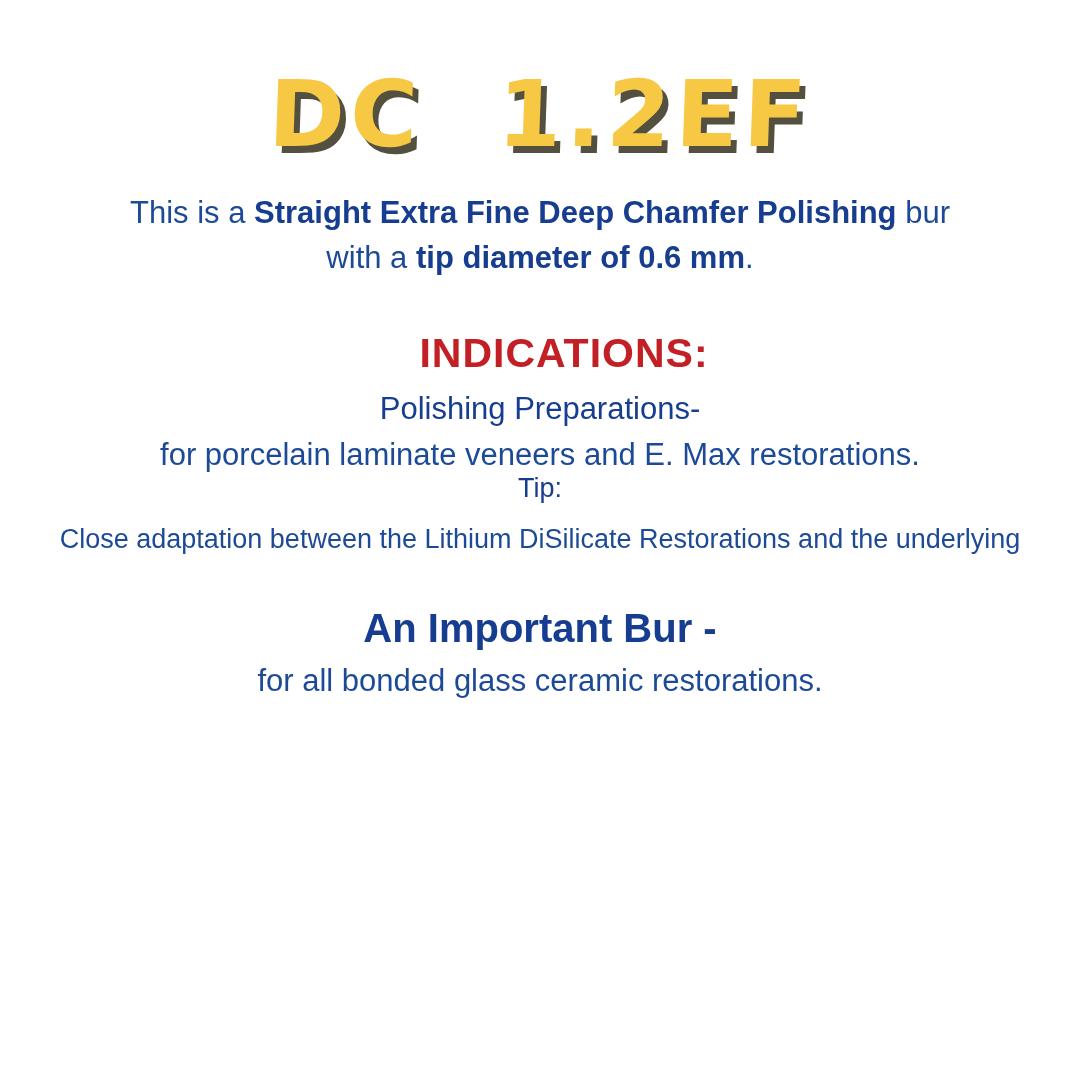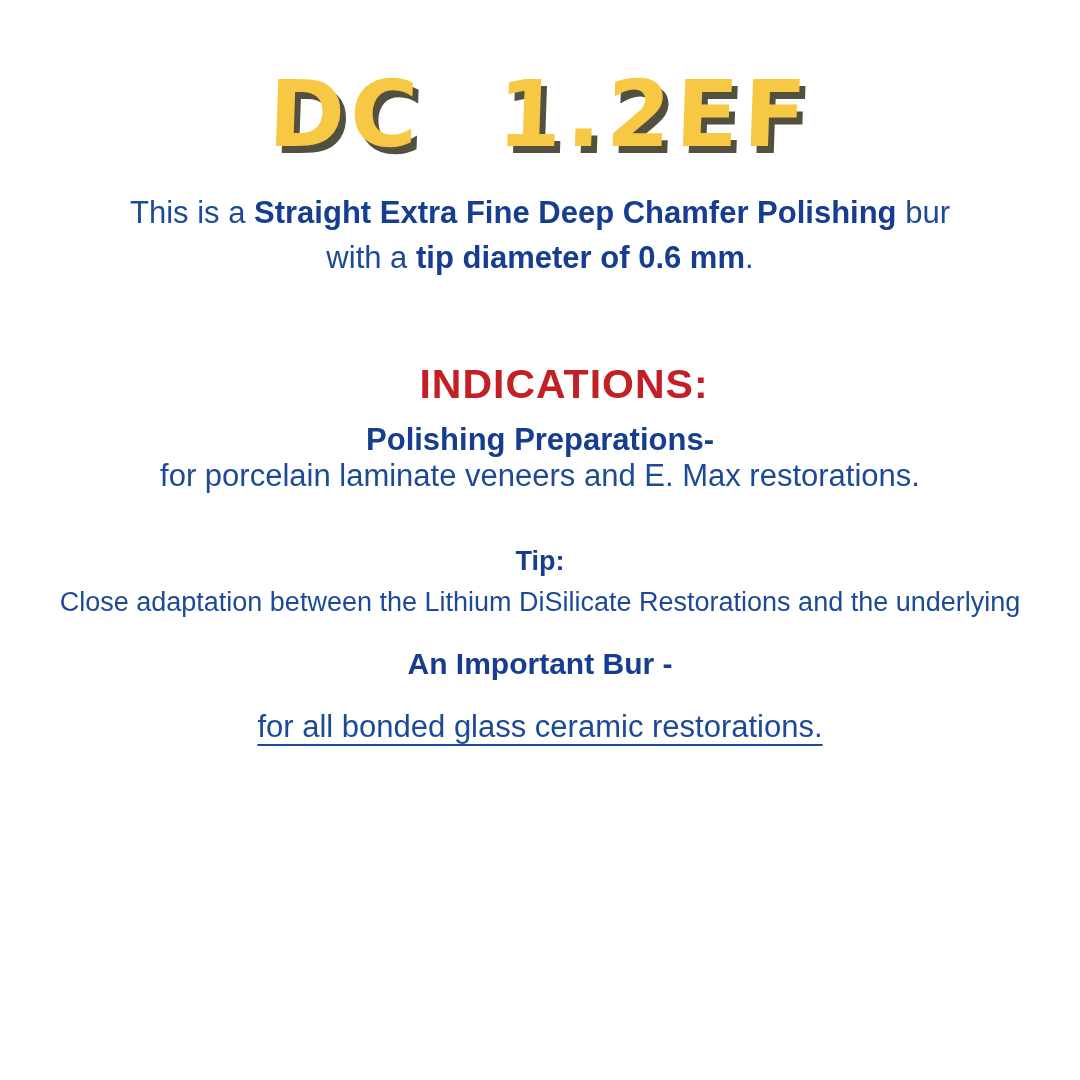--- a/index.html
+++ b/index.html
@@ -37,60 +37,59 @@
     text-shadow: 6px 7px 0 var(--title-shadow);
   }
   .intro {
     margin-top: 22px;
     font-size: 31px;
     line-height: 45px;
     color: var(--text-blue);
   }
   .intro b, .bold-blue { font-weight: bold; color: var(--bold-blue); }
   .indications-heading {
-    margin-top: 81px;
+    margin-top: 50px;
     font-size: 41px;
     font-weight: bold;
     letter-spacing: 1px;
     color: var(--heading-red);
     padding-left: 48px;
   }
   .indications-subheading {
     margin-top: 14px;
     font-size: 31px;
-    font-weight: bold;
+    font-weight: normal;
     color: var(--bold-blue);
   }
   .indications-detail {
+    margin-top: 10px;
     font-size: 31px;
     color: var(--text-blue);
   }
   .tip-label {
-    margin-top: 52px;
     font-size: 27px;
-    font-weight: bold;
+    font-weight: normal;
     color: var(--bold-blue);
   }
   .tip-body {
-    margin-top: 6px;
+    margin-top: 16px;
     font-size: 27px;
     line-height: 38px;
     color: var(--text-blue);
   }
   .footer-emphasis {
-    margin-top: 26px;
-    font-size: 30px;
+    margin-top: 48px;
+    font-size: 40px;
     font-weight: bold;
     color: var(--bold-blue);
   }
   .footer-underlined {
-    margin-top: 28px;
+    margin-top: 12px;
     font-size: 31px;
     color: var(--text-blue);
-    text-decoration: underline;
     text-decoration-thickness: 2px;
     text-underline-offset: 7px;
     text-decoration-skip-ink: none;
   }
 </style>
 </head>
 <body>
 
 <div class="poster">
 

